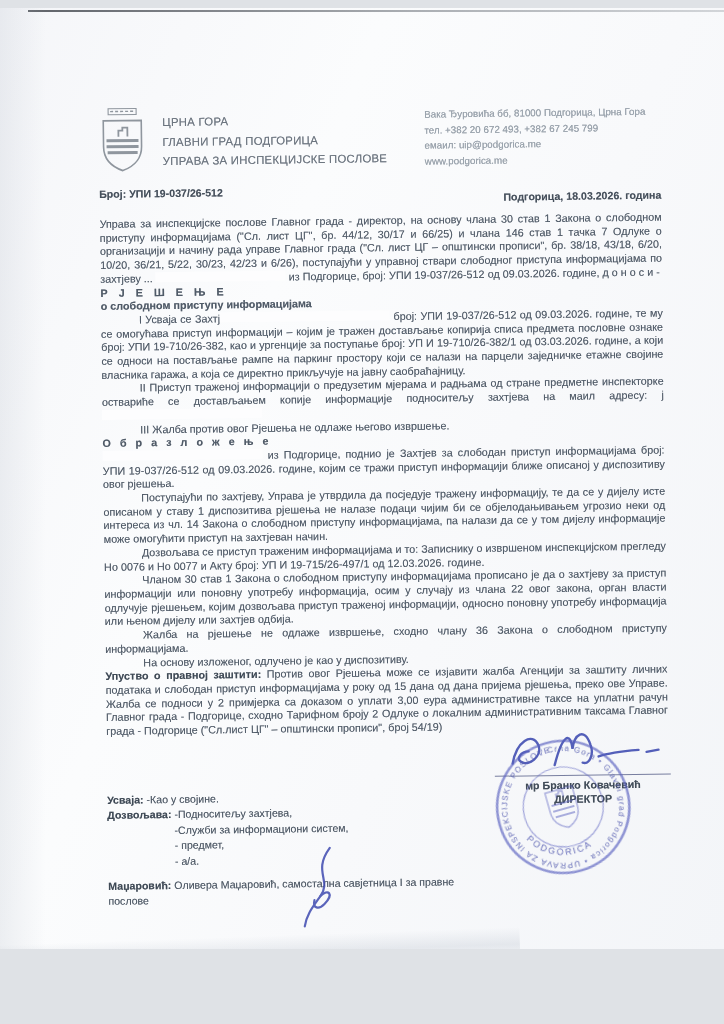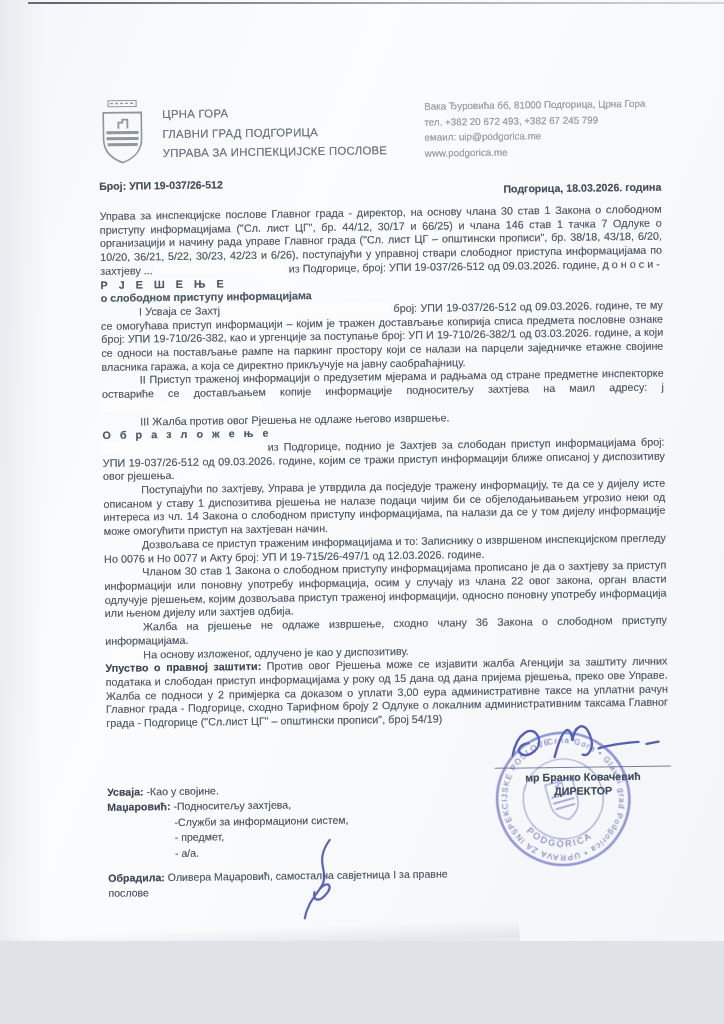--- a/index.html
+++ b/index.html
@@ -1,17 +1,17 @@
 <!DOCTYPE html>
 <html><head>
 <meta charset="utf-8">
 <style>
   html,body{margin:0;padding:0;background:#dfe2e6;}
   .paper{
-    position:relative;width:724px;height:941px;margin:0 auto;overflow:hidden;
+    position:relative;width:724px;height:941px;margin:8px auto;overflow:hidden;
     background:linear-gradient(112deg,#f5f6f9 0%,#fbfcfd 35%,#f8f9fb 62%,#f3f5f8 100%);
     font-family:"Liberation Sans",sans-serif;color:#515c69;
   }
   .topline{position:absolute;top:2px;left:28px;right:0;height:2px;
     background:linear-gradient(90deg,rgba(58,62,69,.8),rgba(104,110,118,.55) 55%,rgba(140,146,153,.35));}
   .shadow-left{position:absolute;left:0;top:0;width:46px;height:100%;
     background:linear-gradient(90deg,rgba(196,202,211,.28),rgba(196,202,211,0));}
   .crease1{position:absolute;left:0;top:928px;width:520px;height:34px;transform:rotate(-2deg);
     background:linear-gradient(180deg,rgba(255,255,255,0),rgba(186,194,205,.30),rgba(255,255,255,0));}
   .crease2{position:absolute;right:0;top:955px;width:300px;height:26px;transform:rotate(1.4deg);
@@ -154,25 +154,25 @@
       </text>
       <g stroke="#5a61c0" fill="none" stroke-width="1.4" opacity=".6">
         <path d="M62 58 H90 V78 C90 88 84 94 76 97 C68 94 62 88 62 78 Z"></path>
         <path d="M65 72 H87 M65 78 H87 M66 84 H86" stroke-width="2"></path>
         <path d="M72 66 v-4 h3 v-2 h4 v6"></path>
       </g>
     </svg>
 
     <div class="footer">
       <div><span class="b">Усваја:</span><span> -Као у својине.</span></div>
-      <div><span class="b">Маџаровић:</span><span> -Подноситељу захтјева,</span></div>
+      <div><span class="b">Дозвољава:</span><span> -Подноситељу захтјева,</span></div>
       <div class="dost-rest">-Служби за информациони систем,</div>
       <div class="dost-rest">- предмет,</div>
       <div class="dost-rest">- а/а.</div>
-      <div class="obradila"><span class="b">Обрадила:</span><span> Оливера Маџаровић, самостална савјетница I за правне послове</span></div>
+      <div class="obradila"><span class="b">Маџаровић:</span><span> Оливера Маџаровић, самостална савјетница I за правне послове</span></div>
     </div>
 
     <svg class="sig2-svg" viewBox="0 0 52 86">
       <g fill="none" stroke="#3f4ab0" stroke-width="2.2" stroke-linecap="round" opacity=".85">
         <path d="M38 4 C20 28 40 36 28 52 C20 63 14 70 12 82"></path>
         <path d="M28 52 C36 44 42 50 32 60 C26 66 20 64 22 56"></path>
       </g>
     </svg>
 
   </div>

